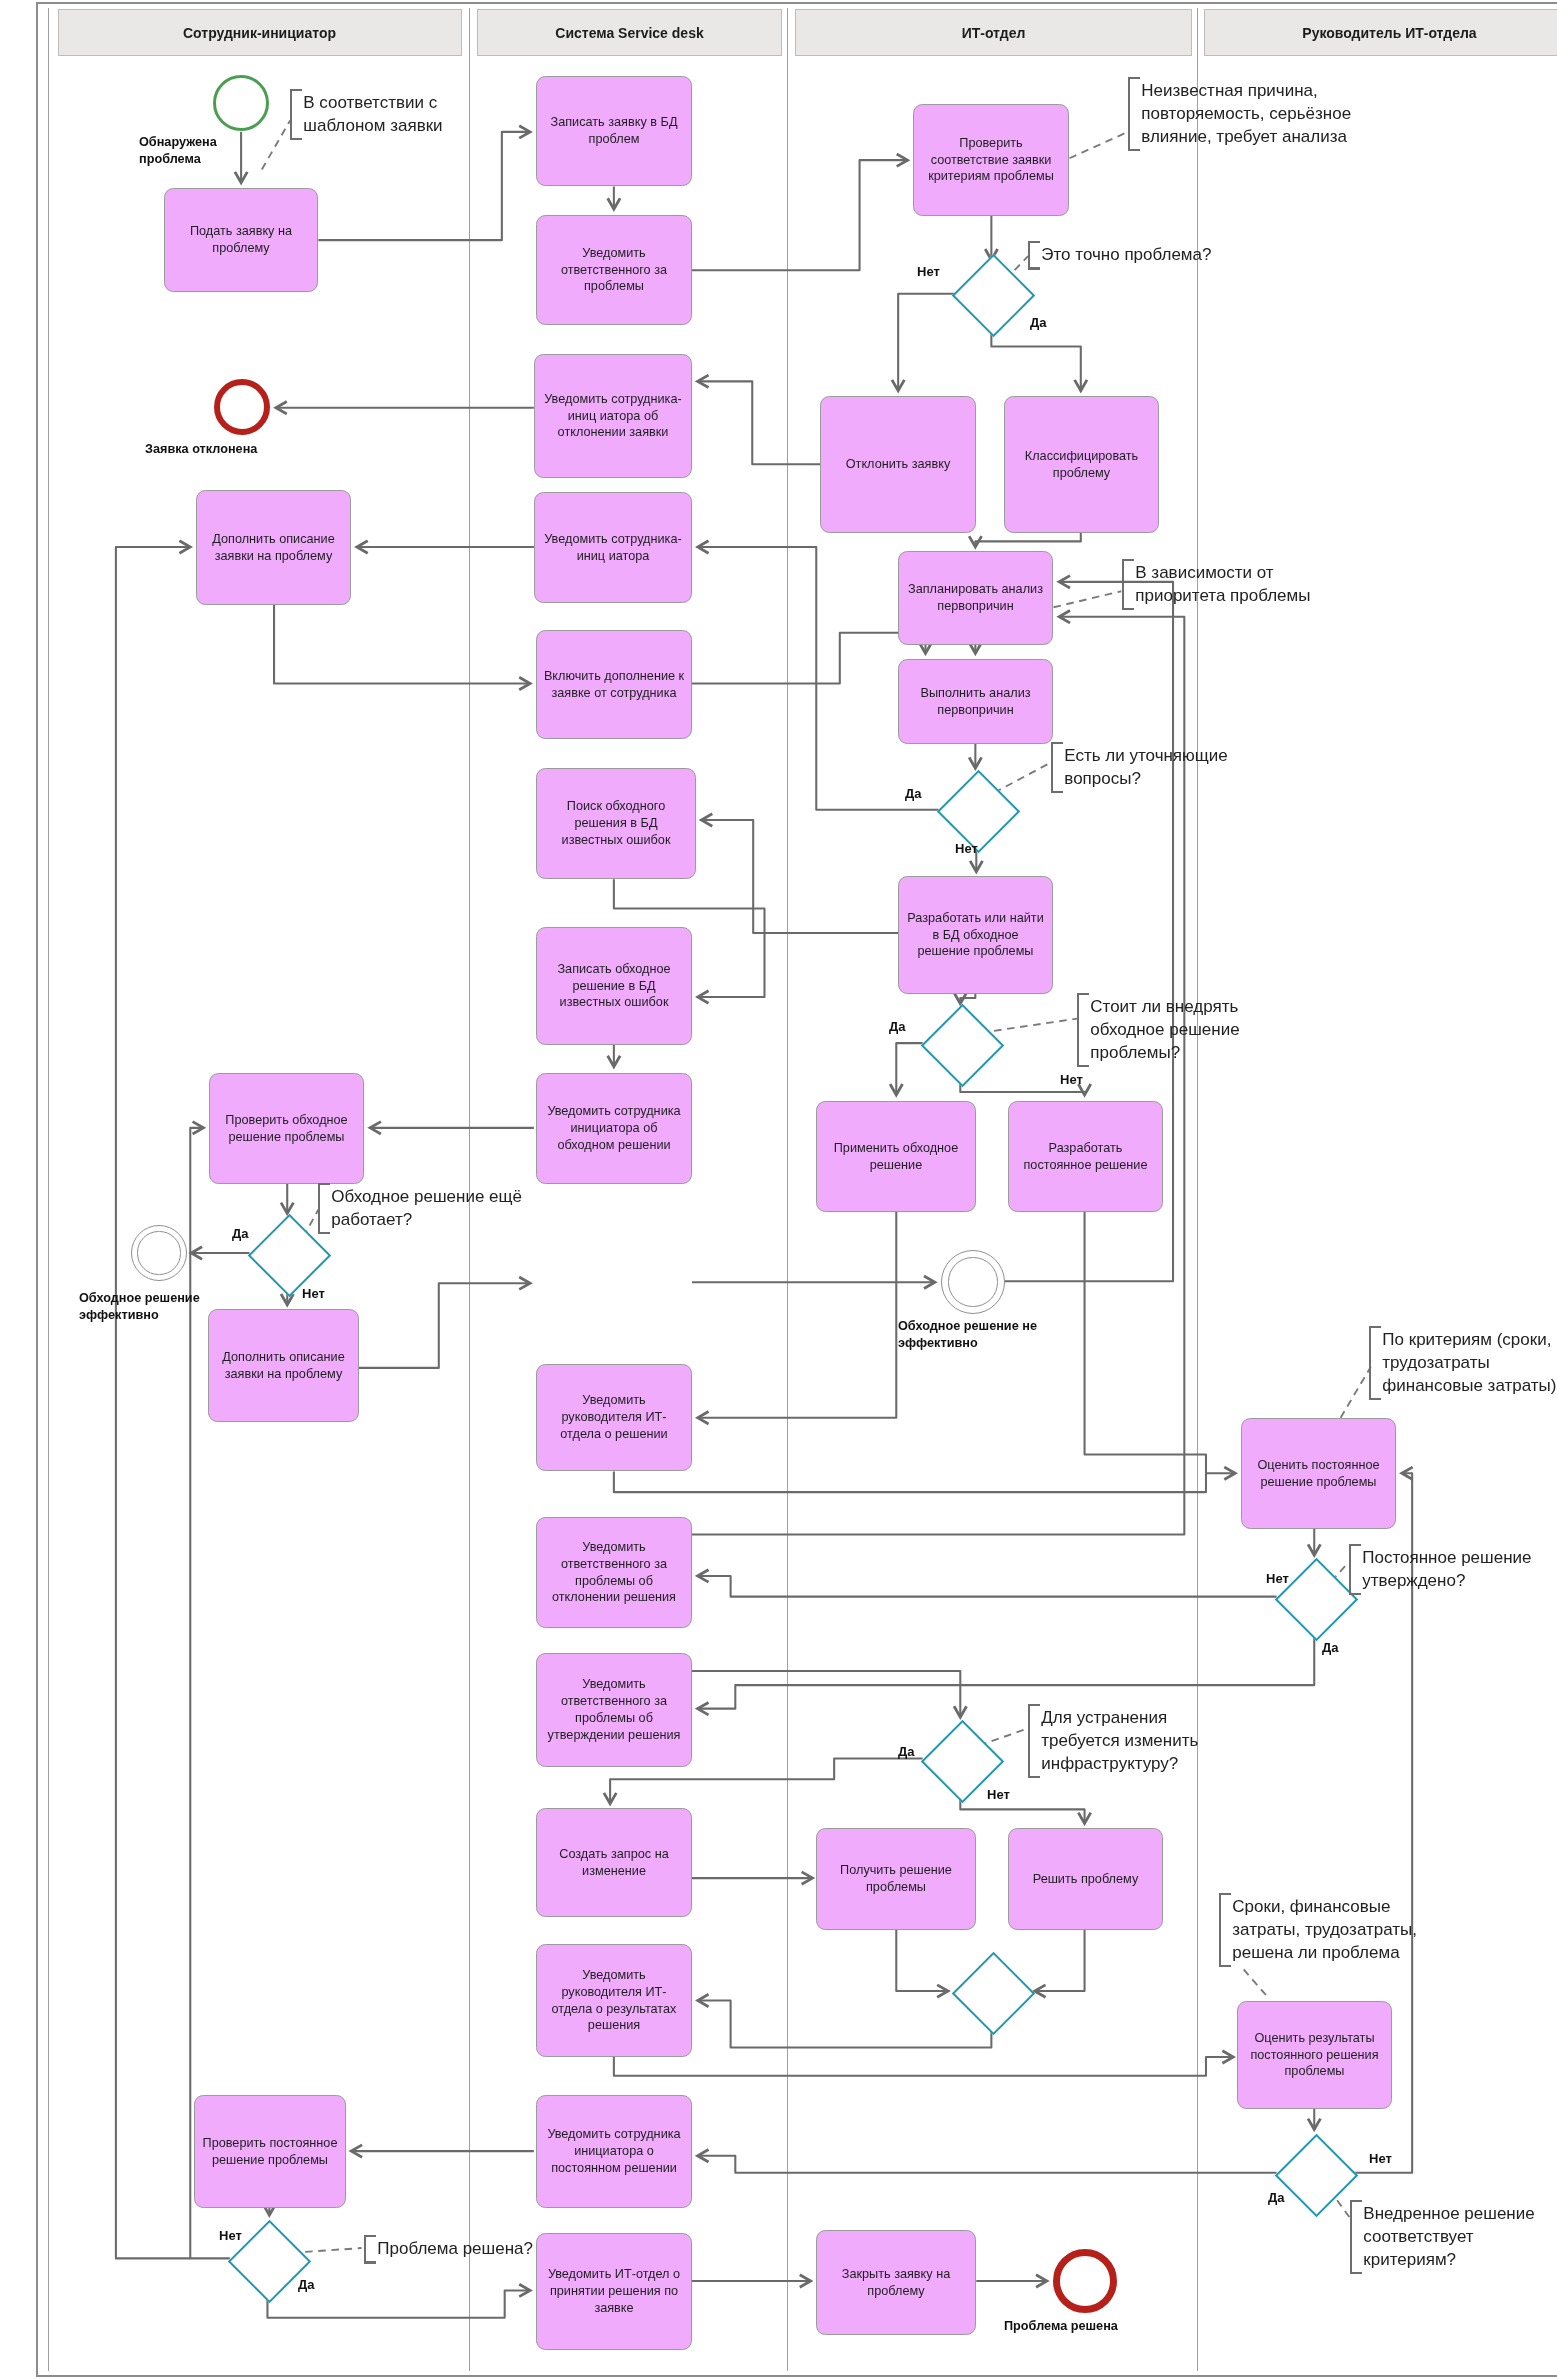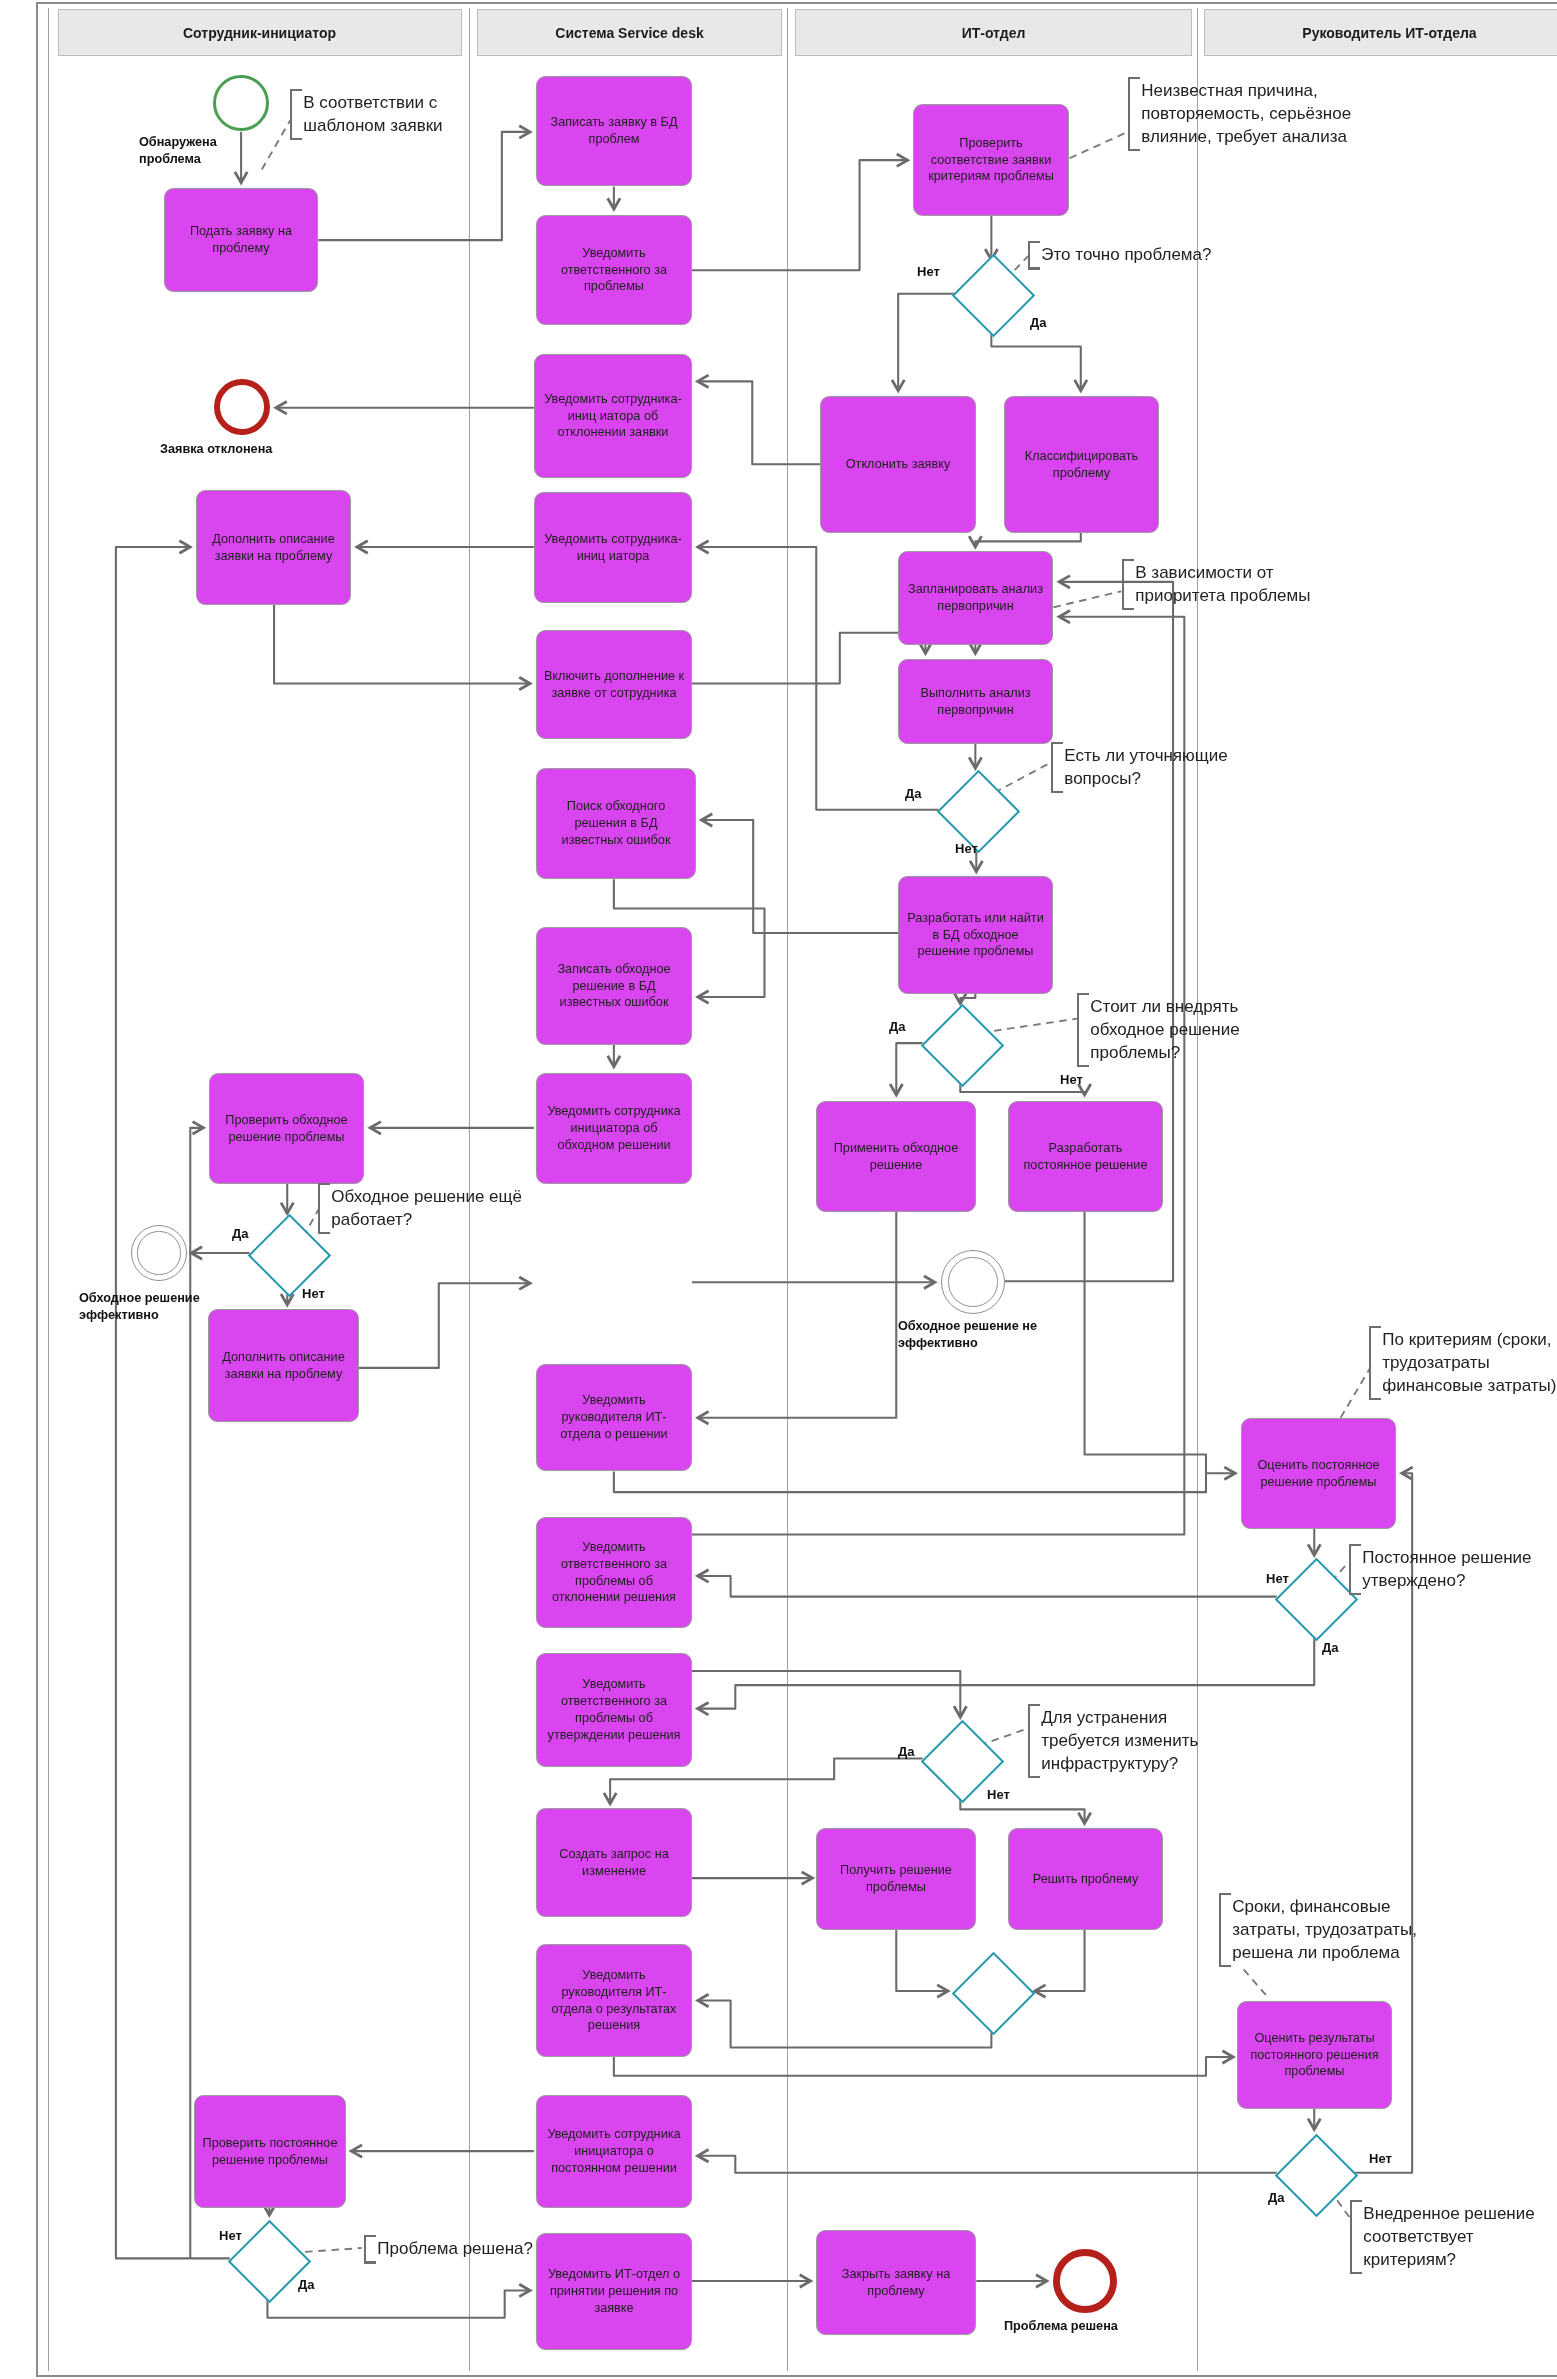--- a/index.html
+++ b/index.html
@@ -1,21 +1,21 @@
 <!DOCTYPE html>
 <html style="font-size:15px"><head>
 <meta charset="utf-8">
 <style>
   html,body{margin:0;padding:0;background:#ffffff;font-family:"Liberation Sans",sans-serif;}
   .canvas{position:relative;width:1557px;height:2379px;background:#ffffff;overflow:hidden;margin-left:34px;}
   .frame{position:absolute;left:1.9px;top:1.9px;width:1550px;height:2371px;border:2.8px solid #8c8c8c;}
   .laneline{position:absolute;top:7.5px;height:2363px;width:0;border-left:1.4px solid #a0a0a0;}
   .lane-header{position:absolute;top:9.4px;height:45px;background:#e9e8e6;border:0.9px solid #bdbdbd;
     display:flex;align-items:center;justify-content:center;font-size:14px;font-weight:700;color:#1c1c1c;}
-  .task{position:absolute;border:1.5px solid #9b9b9b;border-radius:9.4px;background:#d946ef;
+  .task{position:absolute;border:1.5px solid #9b9b9b;border-radius:9.4px;background:#f0abfc;
     display:flex;align-items:center;justify-content:center;text-align:center;
     font-size:12.7px;line-height:1.32;color:#1f1f1f;padding:5.6px;box-sizing:border-box;}
   .gw{position:absolute;width:55px;height:55px;border:2.4px solid #2097ae;background:#fff;transform:rotate(45deg);}
   .ev{position:absolute;border-radius:50%;background:#fff;box-sizing:border-box;}
   .ev-start{border:3.3px solid #4a9e52;}
   .ev-end-red{border:6.6px solid #b5211a;}
   .ev-end-red-big{border:7.5px solid #b5211a;}
   .ev-double{border:1.9px solid #8f8f8f;display:flex;align-items:center;justify-content:center;}
   .ev-double .inner{width:76%;height:76%;border:1.9px solid #8f8f8f;border-radius:50%;}
   .evlabel{position:absolute;font-size:12.7px;font-weight:700;color:#111;line-height:1.3;}
@@ -120,21 +120,21 @@
       <polyline points="1285,2092 1312,2123"></polyline>
       <polyline points="1376,2326 1398,2356"></polyline>
       <polyline points="288,2392 348,2388"></polyline>
     </g>
   </svg>
 
   <div class="ev ev-start" style="left:179px;top:75px;width:56px;height:56px"></div>
   <div class="evlabel" style="left:105px;top:134px;width:132px">Обнаружена проблема</div>
 
   <div class="ev ev-end-red" style="left:180px;top:379px;width:56px;height:56px"></div>
-  <div class="evlabel" style="left:126px;top:441px;width:122px">Заявка отклонена</div>
+  <div class="evlabel" style="left:111px;top:441px;width:122px">Заявка отклонена</div>
 
   <div class="ev ev-double" style="left:97px;top:1225px;width:56px;height:56px">
       <div class="inner"></div>
     </div>
   <div class="evlabel" style="left:45px;top:1290px;width:151px">Обходное решение эффективно</div>
 
   <div class="ev ev-double" style="left:907px;top:1250px;width:64px;height:64px">
       <div class="inner"></div>
     </div>
   <div class="evlabel" style="left:864px;top:1318px;width:151px">Обходное решение не эффективно</div>

